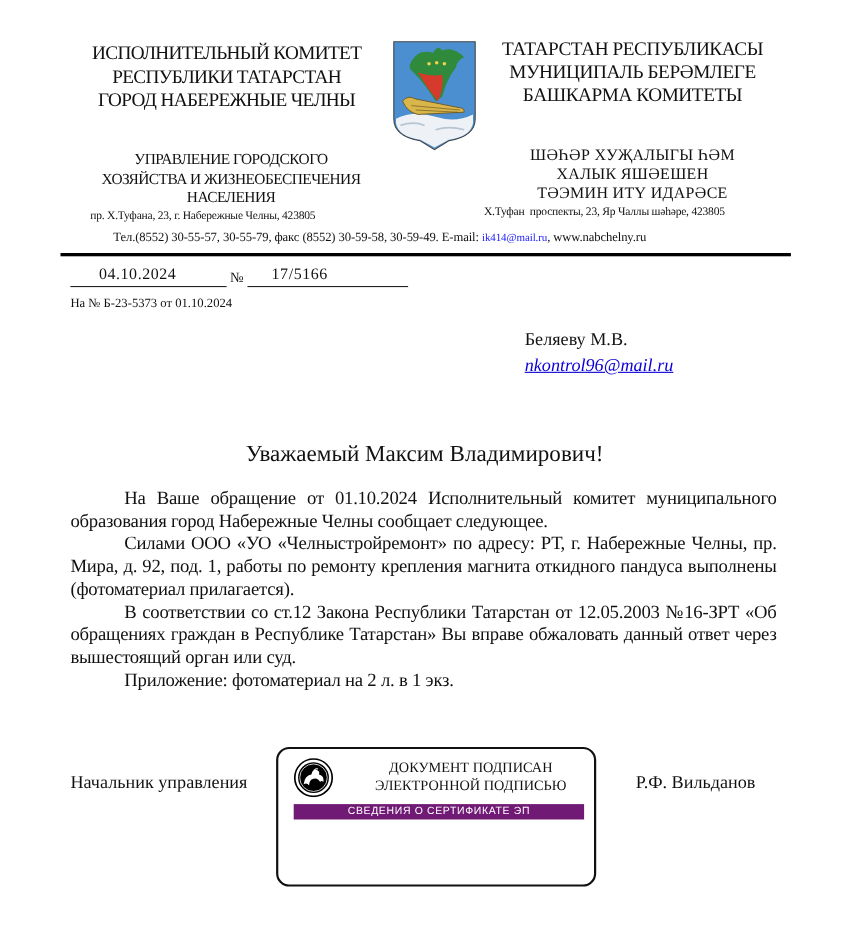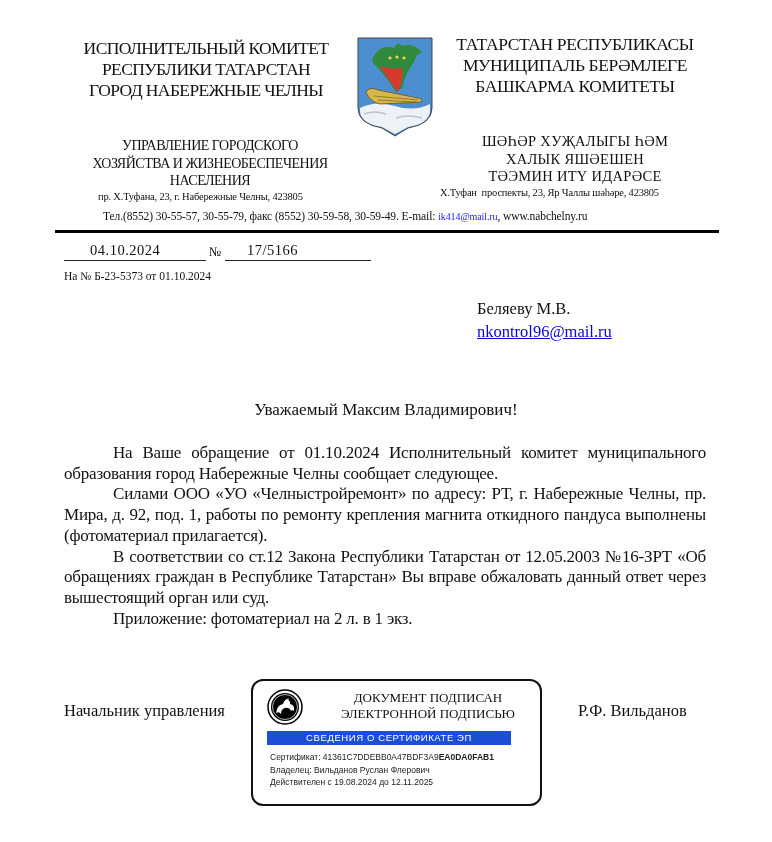--- a/index.html
+++ b/index.html
@@ -2,43 +2,43 @@
 <html><head>
 <meta charset="utf-8">
 <style>
   html, body { margin: 0; padding: 0; background: #ffffff; }
   body { width: 772px; height: 842px; position: relative; overflow: hidden; font-family: "Liberation Serif", serif; color: #111; }
   .abs { position: absolute; }
   .hdr-l { left: 56px; top: 38px; width: 300px; text-align: center; font-size: 17.5px; line-height: 21px; letter-spacing: -0.6px; }
   .hdr-r { left: 440px; top: 34px; width: 270px; text-align: center; font-size: 17.5px; line-height: 21px; letter-spacing: -0.4px; }
   .sub-l { left: 70px; top: 137px; width: 280px; text-align: center; font-size: 14px; line-height: 17.5px; letter-spacing: -0.5px; }
   .sub-r { left: 440px; top: 133px; width: 270px; text-align: center; font-size: 14.5px; line-height: 17.5px; letter-spacing: 0.3px; }
-  .addr-l { left: 82px; top: 191px; font-size: 10.5px; letter-spacing: -0.2px; margin-left: 16px; }
+  .addr-l { left: 82px; top: 191px; font-size: 10.5px; letter-spacing: -0.2px; }
   .addr-r { left: 440px; top: 187px; font-size: 10.5px; letter-spacing: -0.2px; white-space: pre; }
   .contacts { left: 103px; top: 210px; font-size: 11.5px; letter-spacing: -0.1px; }
   .contacts a { color: #1a1aff; text-decoration: none; font-size: 10px; }
   .rule { left: 55px; top: 230px; width: 664px; height: 2.5px; background: #000; }
   .regline { left: 64px; top: 242px; font-size: 14.5px; letter-spacing: 0.5px; display: flex; align-items: flex-end; }
   .regline .fill { display: inline-block; border-bottom: 1px solid #222; padding: 0 4px 1px 26px; }
   .regline .fill.date { width: 112px; }
   .regline .fill.num { width: 120px; padding-left: 22px; }
   .regline .no { font-size: 13px; margin: 0 3px 1px 3px; }
   .ref { left: 64px; top: 270px; font-size: 11.5px; text-align: center; }
   .addressee { left: 477px; top: 297px; font-size: 16.5px; line-height: 23px; }
-  .addressee a { color: #0b00d6; text-decoration: underline; }
-  .greeting { left: 0; top: 400px; width: 772px; text-align: center; font-size: 17px; }
+  .addressee a { color: #0b00d6; text-decoration: underline; font-style: italic; }
+  .greeting { left: 0; top: 400px; width: 772px; text-align: center; font-size: 21px; }
   .body { left: 64px; top: 443px; width: 642px; font-size: 17px; line-height: 20.7px; letter-spacing: -0.2px; }
   .body p { margin: 0; text-align: justify; text-indent: 49px; }
   .body p.short { text-align-last: left; }
   .sign-pos { left: 64px; top: 701px; font-size: 16.5px; }
   .sign-name { left: 578px; top: 701px; font-size: 16.5px; }
   .stamp { left: 251px; top: 679px; width: 291px; height: 127px; border: 2.5px solid #111; border-radius: 12px; box-sizing: border-box; }
   .stamp .emblem { position: absolute; left: 14px; top: 8px; width: 36px; height: 36px; }
   .stamp .t1 { position: absolute; left: 70px; top: 9px; width: 210px; text-align: center; font-size: 13px; line-height: 15.5px; font-family: "Liberation Serif", serif; }
-  .stamp .bar { position: absolute; left: 14px; top: 50px; width: 244px; height: 14px; background: #1d4ed8; color: #fff; text-align: center; font-family: "Liberation Sans", sans-serif; font-size: 9.5px; line-height: 14px; letter-spacing: 0.6px; }
+  .stamp .bar { position: absolute; left: 14px; top: 50px; width: 264px; height: 14px; background: #701a75; color: #fff; text-align: center; font-family: "Liberation Sans", sans-serif; font-size: 9.5px; line-height: 14px; letter-spacing: 0.6px; }
   .stamp .info { position: absolute; left: 17px; top: 70px; font-family: "Liberation Sans", sans-serif; font-size: 8.5px; line-height: 12.5px; color: #222; }
   .stamp .info .bold { font-weight: bold; }
   .coat { left: 356px; top: 36px; width: 78px; height: 102px; }
 </style>
 </head>
 <body>
 
 <div class="abs hdr-l">
   <div>ИСПОЛНИТЕЛЬНЫЙ КОМИТЕТ</div>
   <div>РЕСПУБЛИКИ ТАТАРСТАН</div>
@@ -113,20 +113,15 @@
     <circle cx="18" cy="18" r="14" fill="#000"></circle>
     <circle cx="18" cy="18" r="12.5" fill="none" stroke="#fff" stroke-width="0.7"></circle>
     <path d="M9 24 Q10 16 16 15 Q18 10 21 11 Q24 12 23 15 Q28 16 27 22 Q25 20 24 22 Q22 18 18 19 Q14 20 14 25 Q12 22 9 24 Z" fill="#fff"></path>
     <path d="M17 14 Q19 9 22 10" stroke="#fff" stroke-width="1" fill="none"></path>
   </svg>
   <div class="t1">
     <div>ДОКУМЕНТ ПОДПИСАН</div>
     <div>ЭЛЕКТРОННОЙ ПОДПИСЬЮ</div>
   </div>
   <div class="bar">СВЕДЕНИЯ О СЕРТИФИКАТЕ ЭП</div>
-  <div class="info">
-    <div><span>Сертификат: </span><span>41361C7DDEBB0A47BDF3A9</span><span class="bold">EA0DA0FAB1</span></div>
-    <div>Владелец: Вильданов Руслан Флерович</div>
-    <div>Действителен с 19.08.2024 до 12.11.2025</div>
-  </div>
 </div>
 
 <div class="abs sign-name">Р.Ф. Вильданов</div>
 
 </body></html>

